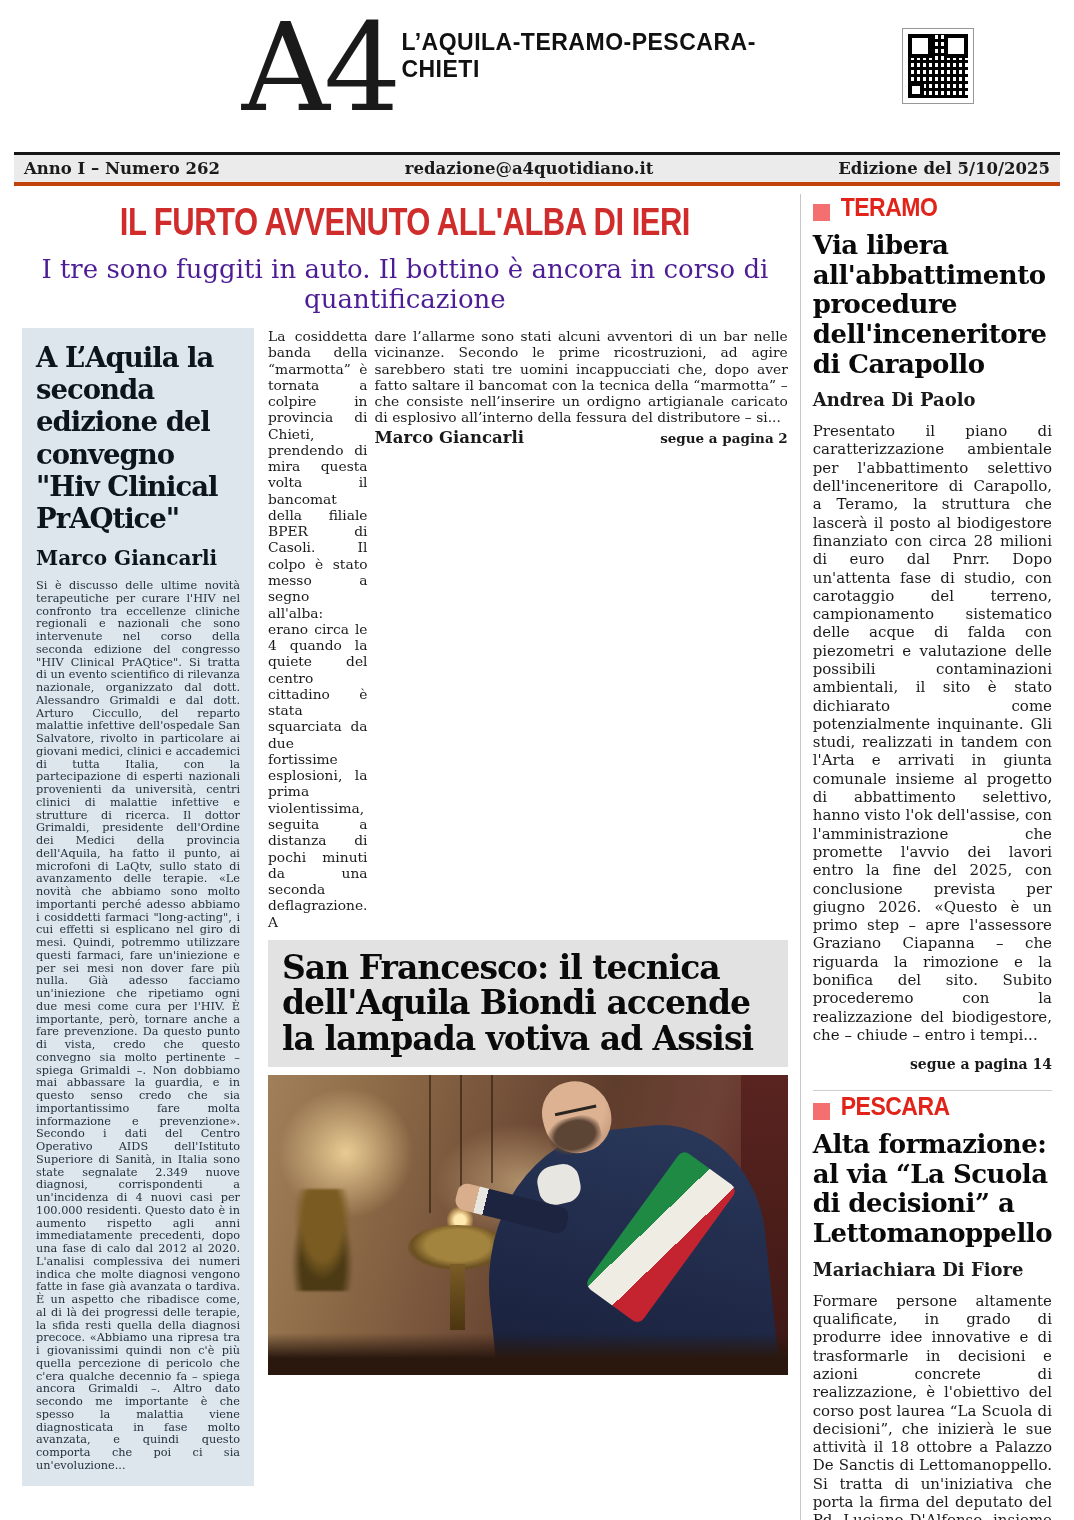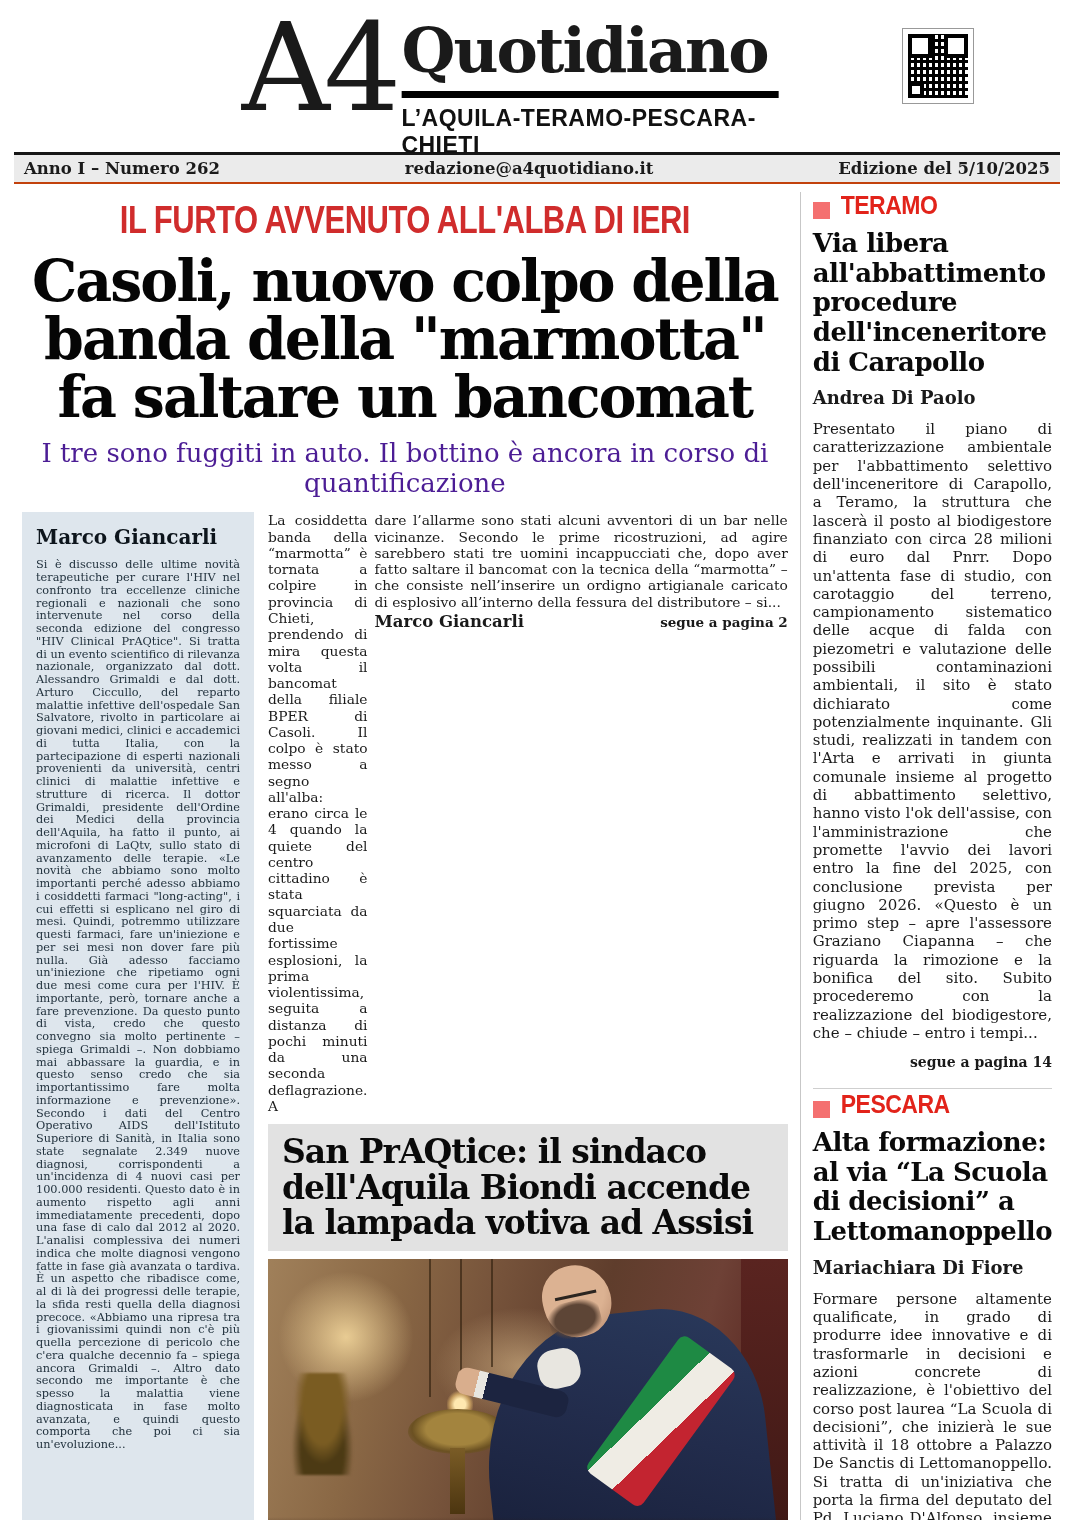--- a/index.html
+++ b/index.html
@@ -22,21 +22,21 @@
       repeating-linear-gradient(0deg,#000 0 3px,#fff 3px 7px);
   }
   .qr-inner::before, .qr-inner::after, .qr-fp {
     content:""; position:absolute; width:16px; height:16px; background:#fff; border:4px solid #000;
   }
   .qr-inner::before { left:0; top:0; }
   .qr-inner::after { right:0; top:0; }
   .qr-fp { left:0; bottom:0; }
   
   .dateline {
-    margin:0 14px; background:#ebebeb; border-top:3px solid #161616; border-bottom:2px solid #c2410c;
+    margin:0 14px; background:#ebebeb; border-top:3px solid #161616; border-bottom:4px solid #c2410c;
     display:flex; justify-content:space-between; align-items:center;
     padding:4px 10px; font-weight:bold; font-size:16.5px;gap:36px;
   }
   
   .main { display:flex; gap:12px; padding:8px 22px 0 22px; }
   .content { width:781px; }
   .vdiv { width:1px; background:#c7c7c7; }
   .sidebar { flex:1; }
   
   .kicker { text-align:center; color:#d02c2c; font-family:"Liberation Sans", sans-serif; font-weight:bold; font-size:31px; letter-spacing:-0.5px; transform:scaleY(1.25); transform-origin:center; margin:10px 0 14px 0; }
@@ -88,66 +88,65 @@
   .side-continuation { text-align:right; font-weight:bold; font-size:14px; margin-top:12px; }
   .side-divider { border-top:1px solid #cfcfcf; margin:18px 0 2px 0; }
 </style>
 </head>
 <body>
 
 <div class="masthead">
   <div class="logo">
     <span class="logo-a4">A4</span>
     <span class="logo-right">
-      <span class="logo-name">Quotidiano</span>
       <span class="logo-tagline">L’AQUILA-TERAMO-PESCARA-CHIETI</span>
     </span>
   </div>
   <div class="qr" title="A4 Quotidiano">
     <div class="qr-inner">
         <span class="qr-fp"></span>
       </div>
   </div>
 </div>
 
 <div class="dateline">
   <span>Anno I – Numero 262</span>
   <span>redazione@a4quotidiano.it</span>
   <span>Edizione del 5/10/2025</span>
 </div>
 
 <div class="main">
 
   <div class="content">
     <div class="kicker">IL FURTO AVVENUTO ALL'ALBA DI IERI</div>
-    <h1 class="headline">Casoli, nuovo colpo della banda della "marmotta" fa saltare un bancomat</h1>
     <div class="subhead">I tre sono fuggiti in auto. Il bottino è ancora in corso di quantificazione</div>
 
     <div class="lead-zone">
 
       <div class="hiv-box">
+        <div class="hiv-headline">A L’Aquila la seconda edizione del convegno "Hiv Clinical PrAQtice"</div>
         <div class="hiv-byline">Marco Giancarli</div>
         <div class="hiv-body">Si è discusso delle ultime novità terapeutiche per curare l'HIV nel confronto tra eccellenze cliniche regionali e nazionali che sono intervenute nel corso della seconda edizione del congresso "HIV Clinical PrAQtice". Si tratta di un evento scientifico di rilevanza nazionale, organizzato dal dott. Alessandro Grimaldi e dal dott. Arturo Ciccullo, del reparto malattie infettive dell'ospedale San Salvatore, rivolto in particolare ai giovani medici, clinici e accademici di tutta Italia, con la partecipazione di esperti nazionali provenienti da università, centri clinici di malattie infettive e strutture di ricerca. Il dottor Grimaldi, presidente dell'Ordine dei Medici della provincia dell'Aquila, ha fatto il punto, ai microfoni di LaQtv, sullo stato di avanzamento delle terapie. «Le novità che abbiamo sono molto importanti perché adesso abbiamo i cosiddetti farmaci "long-acting", i cui effetti si esplicano nel giro di mesi. Quindi, potremmo utilizzare questi farmaci, fare un'iniezione e per sei mesi non dover fare più nulla. Già adesso facciamo un'iniezione che ripetiamo ogni due mesi come cura per l'HIV. È importante, però, tornare anche a fare prevenzione. Da questo punto di vista, credo che questo convegno sia molto pertinente – spiega Grimaldi –. Non dobbiamo mai abbassare la guardia, e in questo senso credo che sia importantissimo fare molta informazione e prevenzione». Secondo i dati del Centro Operativo AIDS dell'Istituto Superiore di Sanità, in Italia sono state segnalate 2.349 nuove diagnosi, corrispondenti a un'incidenza di 4 nuovi casi per 100.000 residenti. Questo dato è in aumento rispetto agli anni immediatamente precedenti, dopo una fase di calo dal 2012 al 2020. L'analisi complessiva dei numeri indica che molte diagnosi vengono fatte in fase già avanzata o tardiva. È un aspetto che ribadisce come, al di là dei progressi delle terapie, la sfida resti quella della diagnosi precoce. «Abbiamo una ripresa tra i giovanissimi quindi non c'è più quella percezione di pericolo che c'era qualche decennio fa – spiega ancora Grimaldi –. Altro dato secondo me importante è che spesso la malattia viene diagnosticata in fase molto avanzata, e quindi questo comporta che poi ci sia un'evoluzione...</div>
 
       </div>
 
       <div class="content-right">
         <div class="lead-cols">
           <div class="lead-col">La cosiddetta banda della “marmotta” è tornata a colpire in provincia di Chieti, prendendo di mira questa volta il bancomat della filiale BPER di Casoli. Il colpo è stato messo a segno all'alba: erano circa le 4 quando la quiete del centro cittadino è stata squarciata da due fortissime esplosioni, la prima violentissima, seguita a distanza di pochi minuti da una seconda deflagrazione. A</div>
           <div>
             <div class="lead-col">dare l’allarme sono stati alcuni avventori di un bar nelle vicinanze. Secondo le prime ricostruzioni, ad agire sarebbero stati tre uomini incappucciati che, dopo aver fatto saltare il bancomat con la tecnica della “marmotta” – che consiste nell’inserire un ordigno artigianale caricato di esplosivo all’interno della fessura del distributore – si...</div>
             <div class="byline-row">
               <span class="byline">Marco Giancarli</span>
               <span class="continuation">segue a pagina 2</span>
             </div>
           </div>
         </div>
 
         <div class="banner">
-          <div class="banner-headline">San PrAQtice: il sindaco dell'Aquila Biondi accende la lampada votiva ad Assisi</div>
+          <div class="banner-headline">San Francesco: il tecnica dell'Aquila Biondi accende la lampada votiva ad Assisi</div>
         </div>
 
         <div class="photo">
           <div class="ph ph-bg"></div>
           <div class="ph ph-glow1"></div>
           <div class="ph ph-glow2"></div>
           <div class="ph ph-drape"></div>
           <div class="ph ph-chain1"></div>
           <div class="ph ph-chain2"></div>
           <div class="ph ph-chain3"></div>

